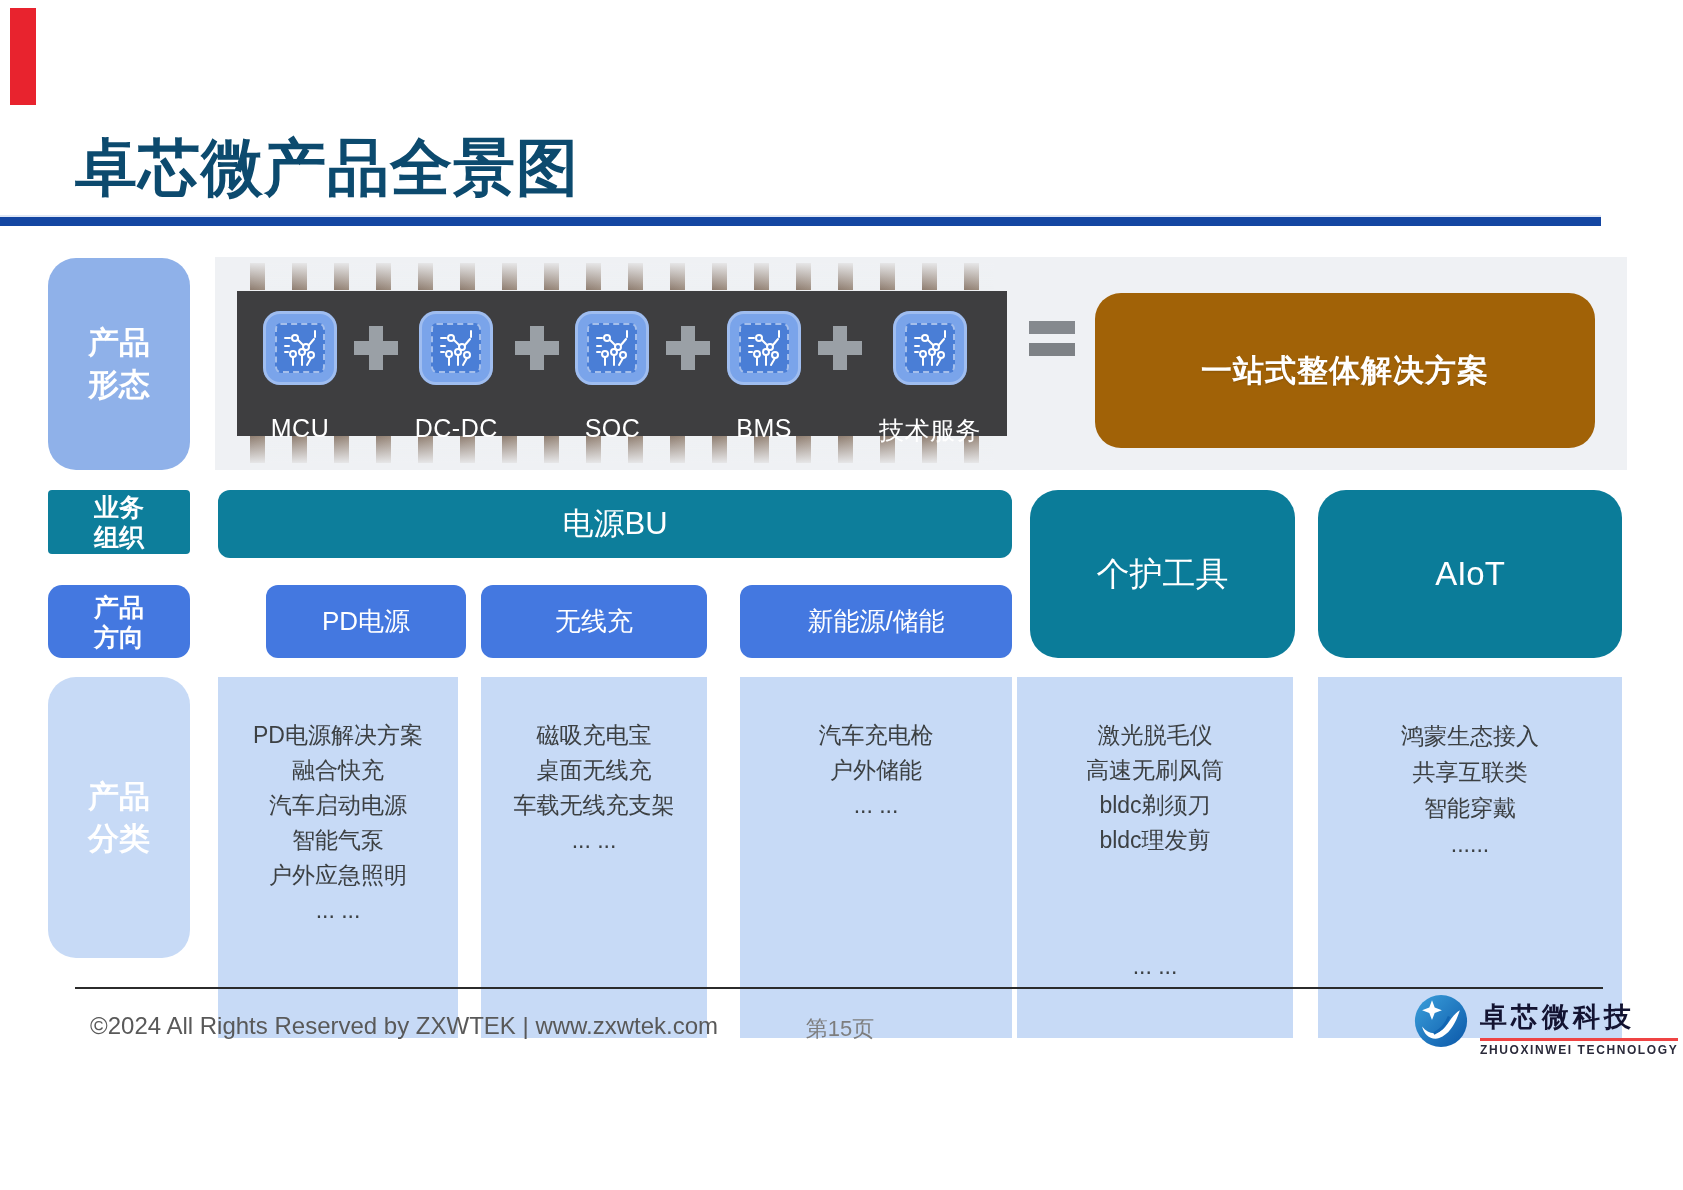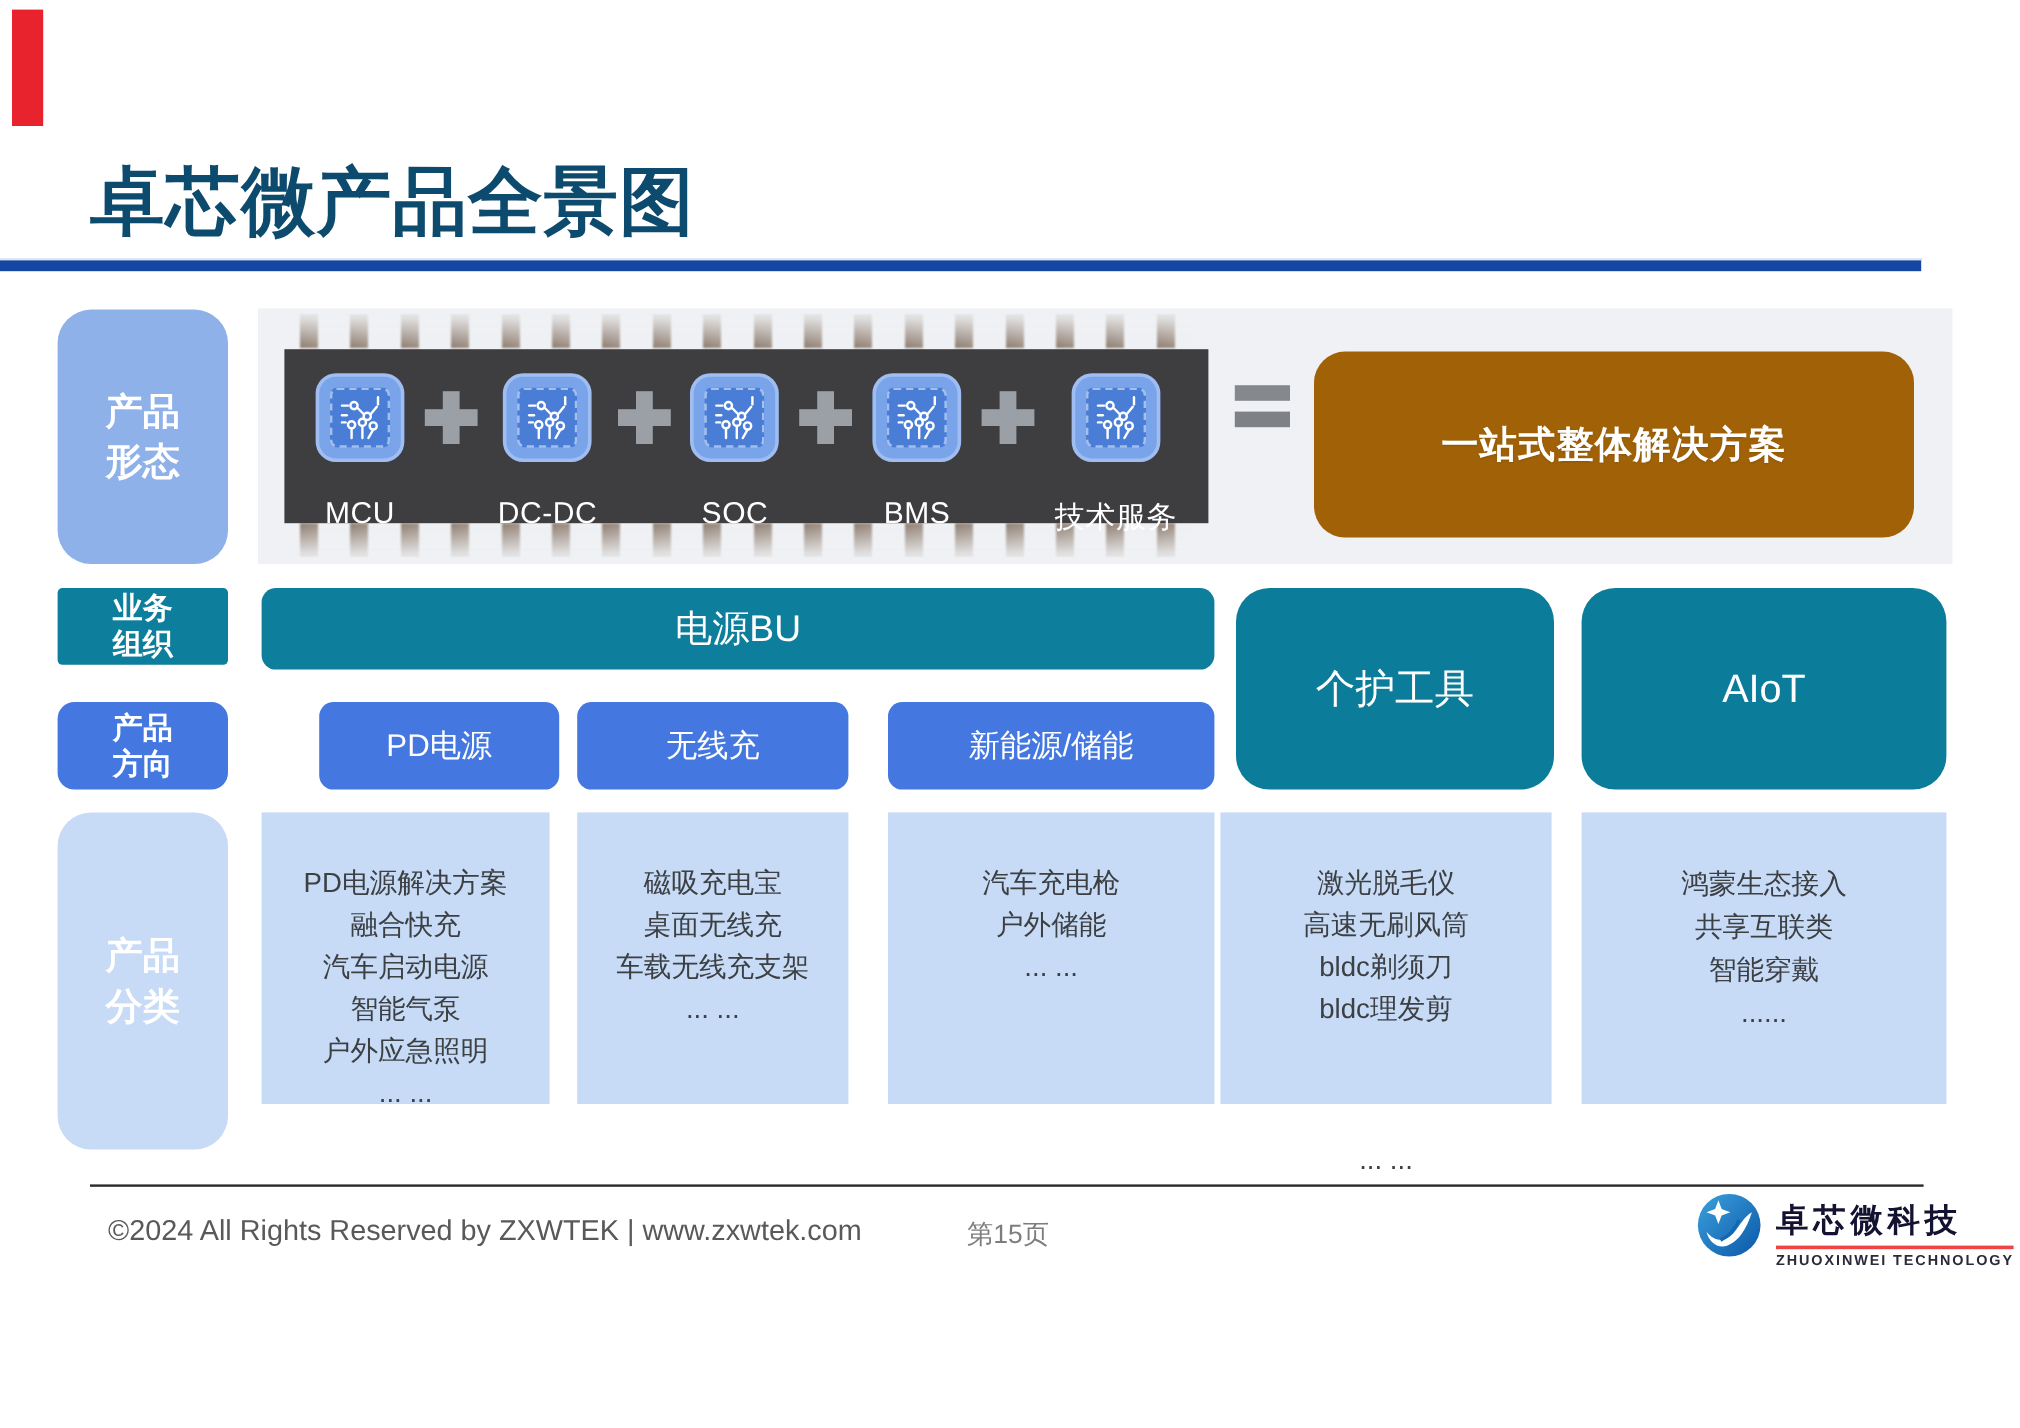--- a/index.html
+++ b/index.html
@@ -48,21 +48,21 @@
   .personal-care{left:1030px;width:265px;}
   .aiot{left:1318px;width:304px;}
 
   
   .dir-box{position:absolute;top:585px;height:73px;background:#4478e0;border-radius:12px;display:flex;align-items:center;justify-content:center;color:#ffffff;font-size:26px;}
   .dir-1{left:218px;width:200px;margin-left:48px;}
   .dir-2{left:481px;width:226px;}
   .dir-3{left:740px;width:272px;}
 
   
-  .cat-box{position:absolute;top:677px;height:243px;background:#c7daf6;box-sizing:border-box;padding-top:41px;text-align:center;color:#3c4043;font-size:23px;line-height:35px;}
+  .cat-box{position:absolute;top:677px;height:361px;background:#c7daf6;box-sizing:border-box;padding-top:41px;text-align:center;color:#3c4043;font-size:23px;line-height:35px;}
   .cat-1{left:218px;width:240px;}
   .cat-2{left:481px;width:226px;}
   .cat-3{left:740px;width:272px;}
   .cat-4{left:1017px;width:276px;}
   .cat-5{left:1318px;width:304px;line-height:36px;}
   .cat-overflow{position:absolute;left:1017px;top:953px;width:276px;text-align:center;color:#3c4043;font-size:23px;}
 
   
   .footer-rule{position:absolute;left:75px;top:987px;width:1528px;height:2px;background:#2b2b2b;}
   .copyright{position:absolute;left:90px;top:1012px;font-size:24px;color:#595959;}

